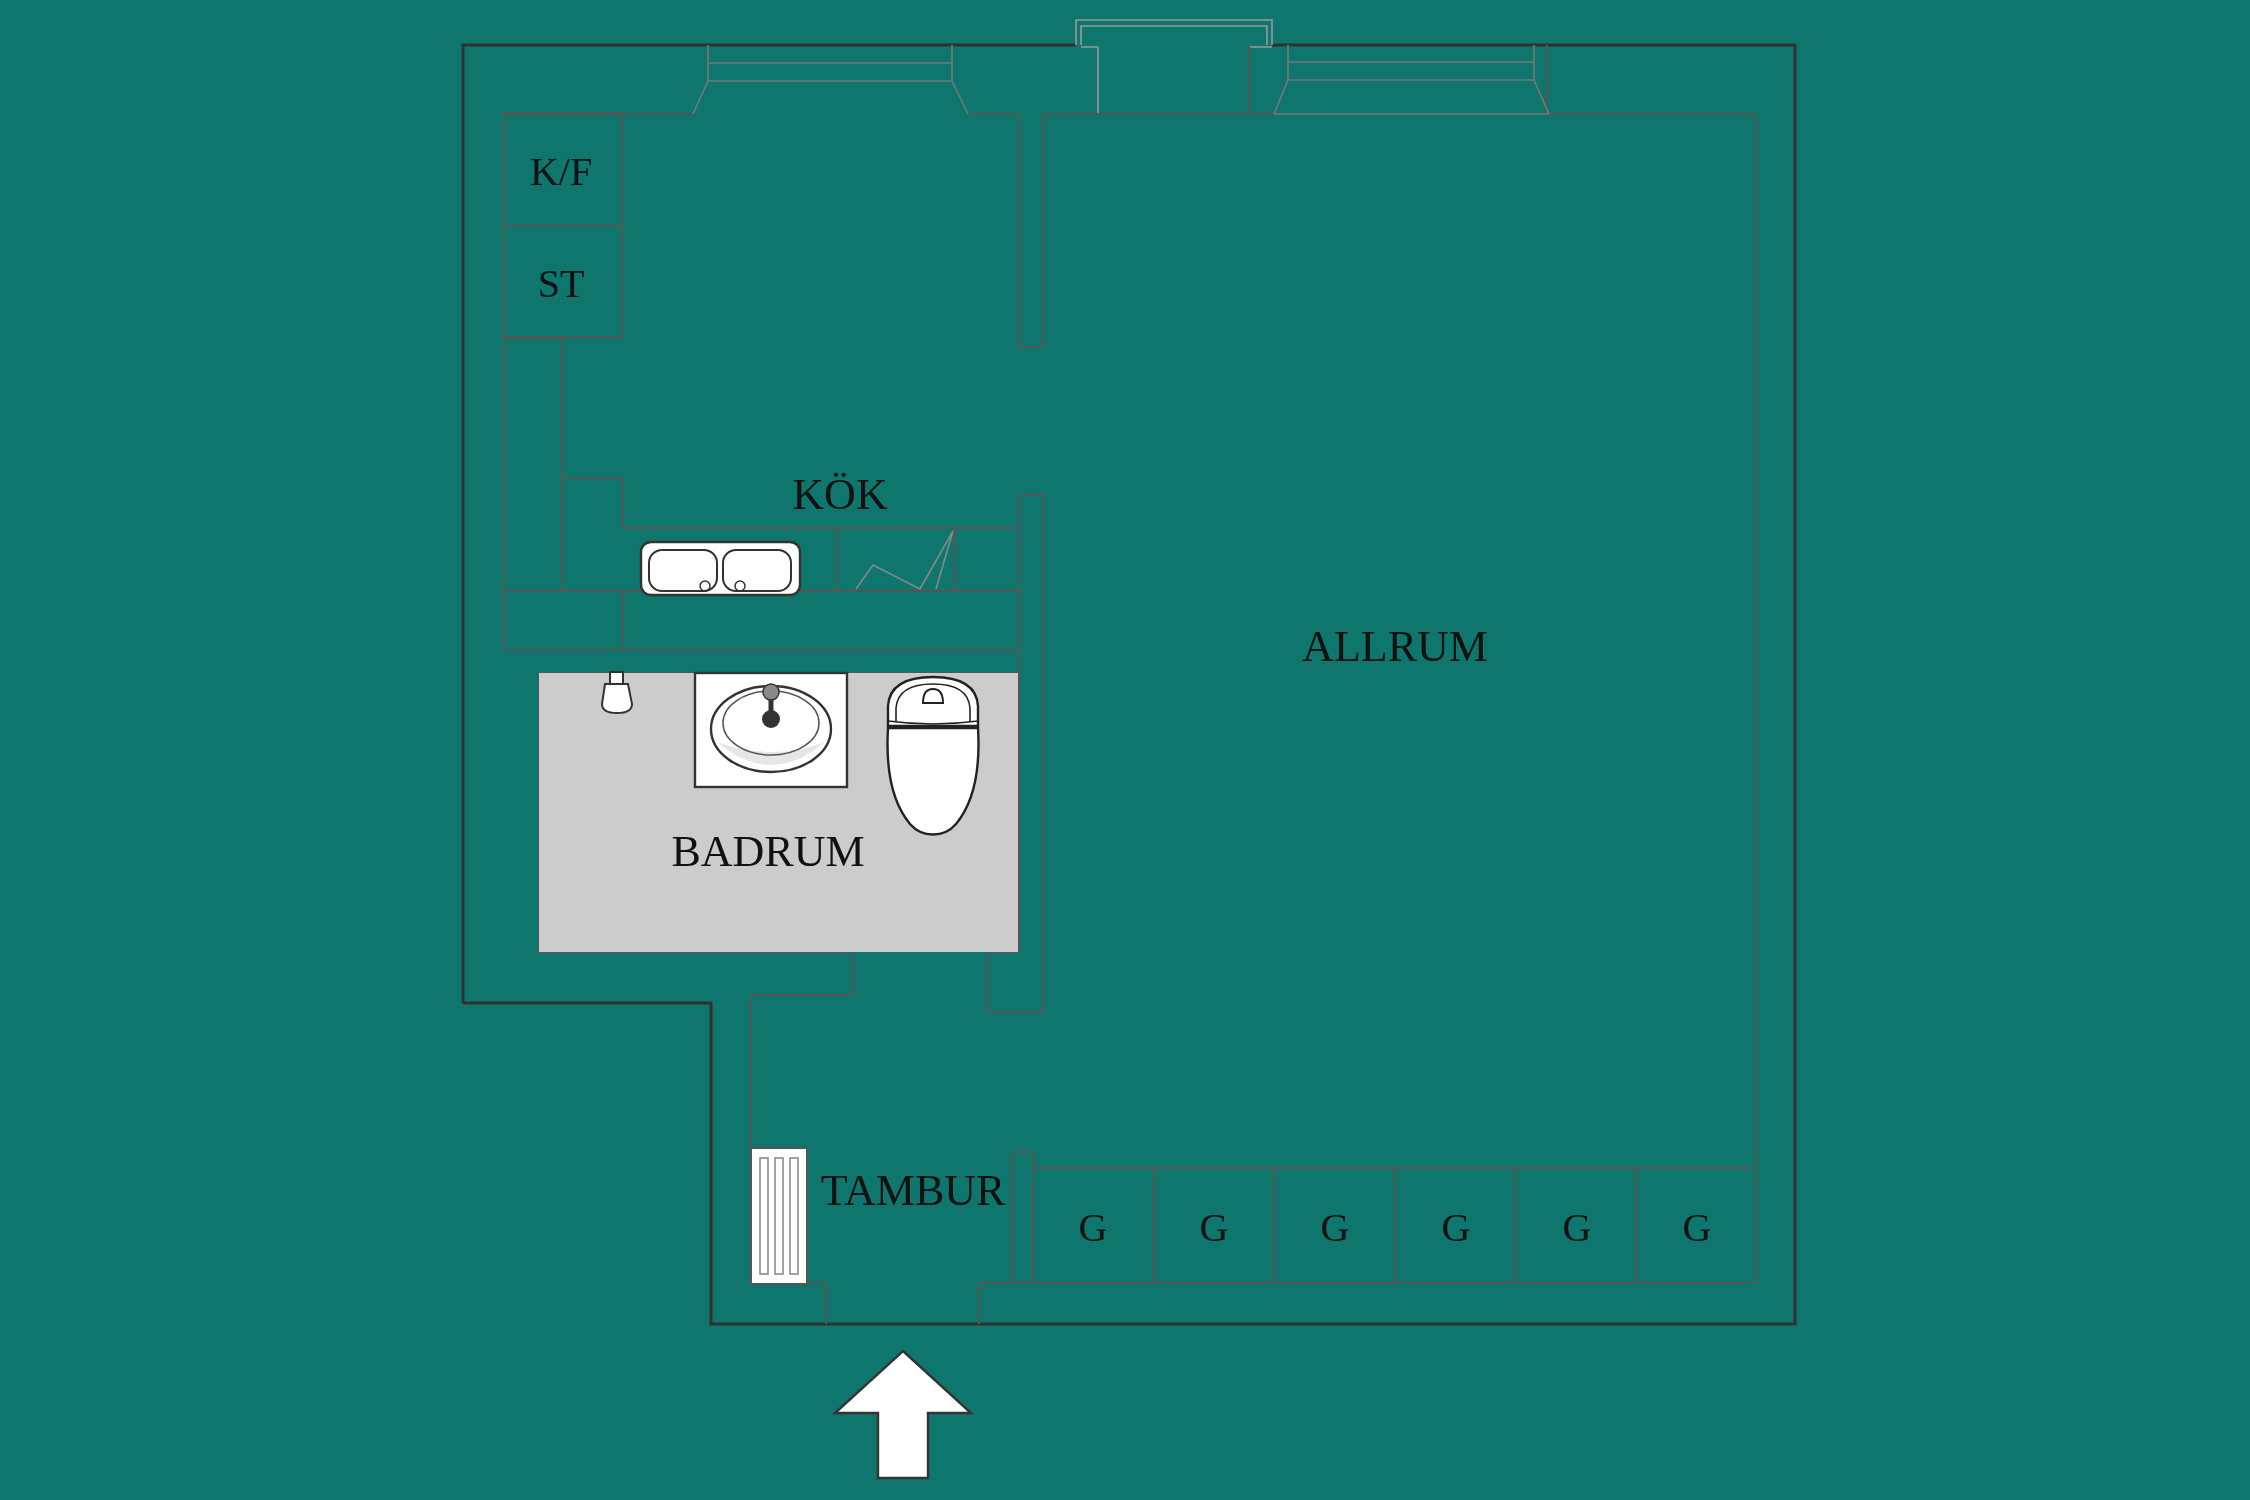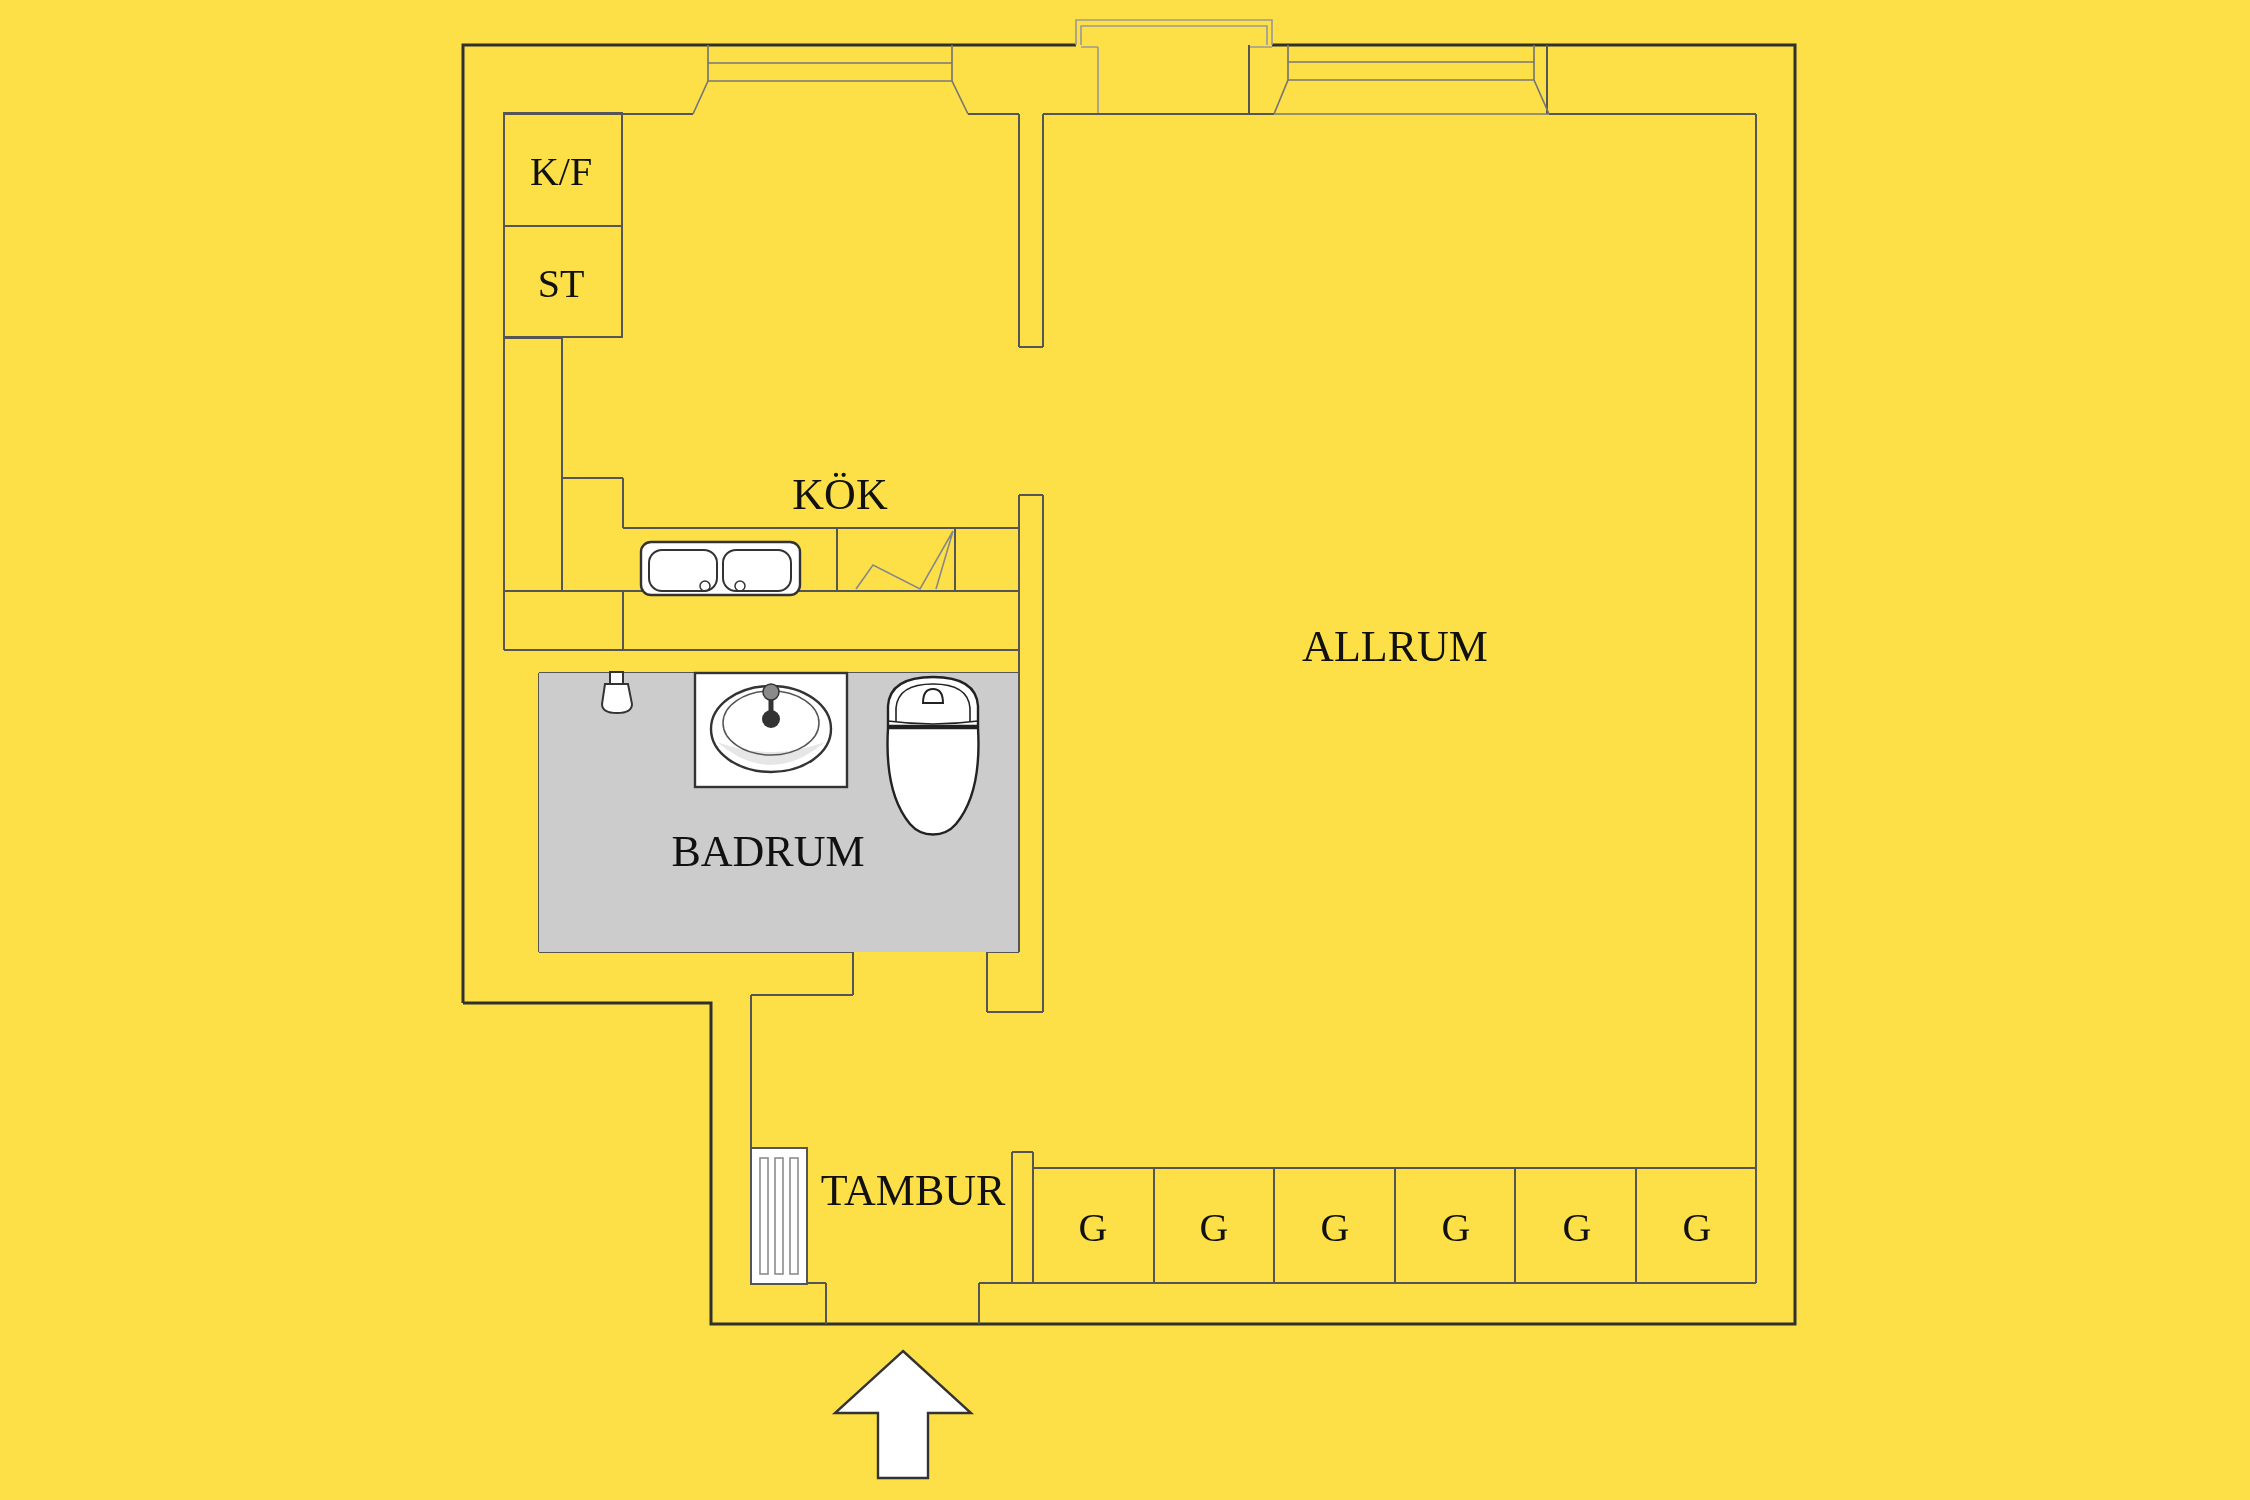--- a/index.html
+++ b/index.html
@@ -1,16 +1,16 @@
 <!DOCTYPE html>
 <html><head>
 <meta charset="utf-8">
 <style>
   html,body{margin:0;padding:0;background:#ffffff;}
-  .canvas{width:2250px;height:1500px;background:#fde047;position:relative;overflow:hidden;}
+  .canvas{width:2250px;height:1500px;background:#0f766e;position:relative;overflow:hidden;}
   svg{display:block;}
   text{font-family:"Liberation Serif","DejaVu Serif",serif;fill:#111111;}
   .room-label{font-size:44px;}
   .small-label{font-size:40px;}
 </style>
 </head>
 <body>
 
 <div class="canvas">
 <svg viewBox="0 0 2250 1500" width="2250" height="1500">

